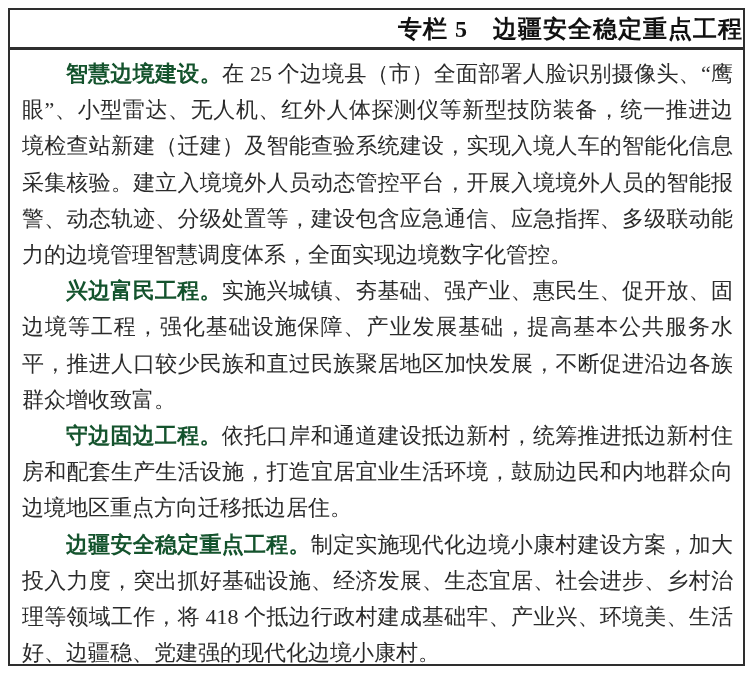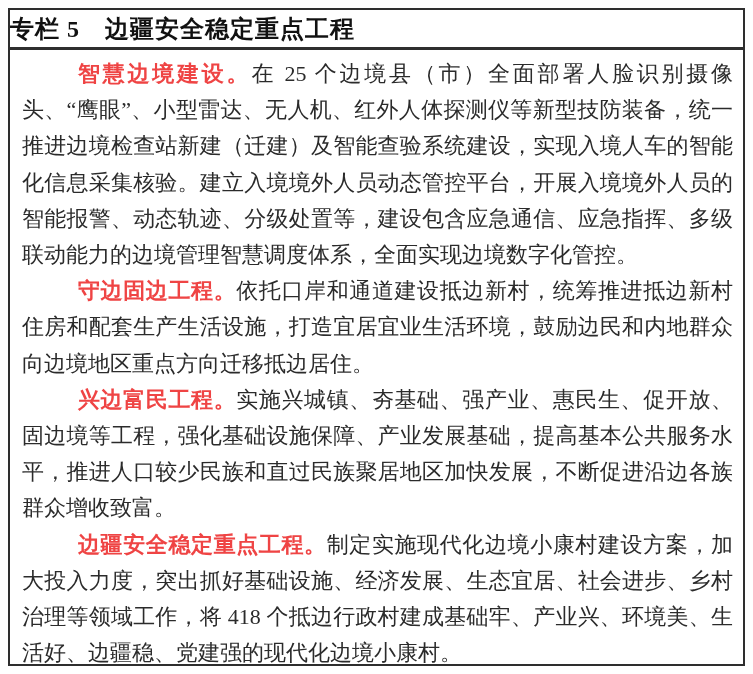--- a/index.html
+++ b/index.html
@@ -17,21 +17,21 @@
   }
   .box {
     border: 2px solid #2e2e2e;
     box-sizing: border-box;
     width: 737px;
     height: 658px;
     background: #ffffff;
     overflow: hidden;
   }
   .box-title {
-    text-align: left;
+    text-align: right;
     font-weight: bold;
     font-size: 24px;
     line-height: 34px;
     color: #111111;
     border-bottom: 3px solid #2e2e2e;
     padding: 2px 0 1px 0;
     letter-spacing: 1px;
   }
   .box-body {
     padding: 6px 10px 0 12px;
@@ -39,30 +39,29 @@
     line-height: 36.2px;
     color: #2b2b2b;
     text-align: justify;
   }
   .para {
     margin: 0;
     text-indent: 2em;
   }
   .lead {
     font-weight: bold;
-    color: #ef4444;
-    margin-left: 12px;
+    color: #14532d;
   }
 </style>
 </head>
 <body>
 
 <div class="page">
   <div class="box">
     <div class="box-title">专栏 5　边疆安全稳定重点工程</div>
     <div class="box-body">
       <p class="para"><span class="lead">智慧边境建设。</span><span>在 25 个边境县（市）全面部署人脸识别摄像头、“鹰眼”、小型雷达、无人机、红外人体探测仪等新型技防装备，统一推进边境检查站新建（迁建）及智能查验系统建设，实现入境人车的智能化信息采集核验。建立入境境外人员动态管控平台，开展入境境外人员的智能报警、动态轨迹、分级处置等，建设包含应急通信、应急指挥、多级联动能力的边境管理智慧调度体系，全面实现边境数字化管控。</span></p>
+      <p class="para"><span class="lead">兴边富民工程。</span><span>实施兴城镇、夯基础、强产业、惠民生、促开放、固边境等工程，强化基础设施保障、产业发展基础，提高基本公共服务水平，推进人口较少民族和直过民族聚居地区加快发展，不断促进沿边各族群众增收致富。</span></p>
       <p class="para"><span class="lead">守边固边工程。</span><span>依托口岸和通道建设抵边新村，统筹推进抵边新村住房和配套生产生活设施，打造宜居宜业生活环境，鼓励边民和内地群众向边境地区重点方向迁移抵边居住。</span></p>
-      <p class="para"><span class="lead">兴边富民工程。</span><span>实施兴城镇、夯基础、强产业、惠民生、促开放、固边境等工程，强化基础设施保障、产业发展基础，提高基本公共服务水平，推进人口较少民族和直过民族聚居地区加快发展，不断促进沿边各族群众增收致富。</span></p>
       <p class="para"><span class="lead">边疆安全稳定重点工程。</span><span>制定实施现代化边境小康村建设方案，加大投入力度，突出抓好基础设施、经济发展、生态宜居、社会进步、乡村治理等领域工作，将 418 个抵边行政村建成基础牢、产业兴、环境美、生活好、边疆稳、党建强的现代化边境小康村。</span></p>
     </div>
   </div>
 </div>
 
 </body></html>

